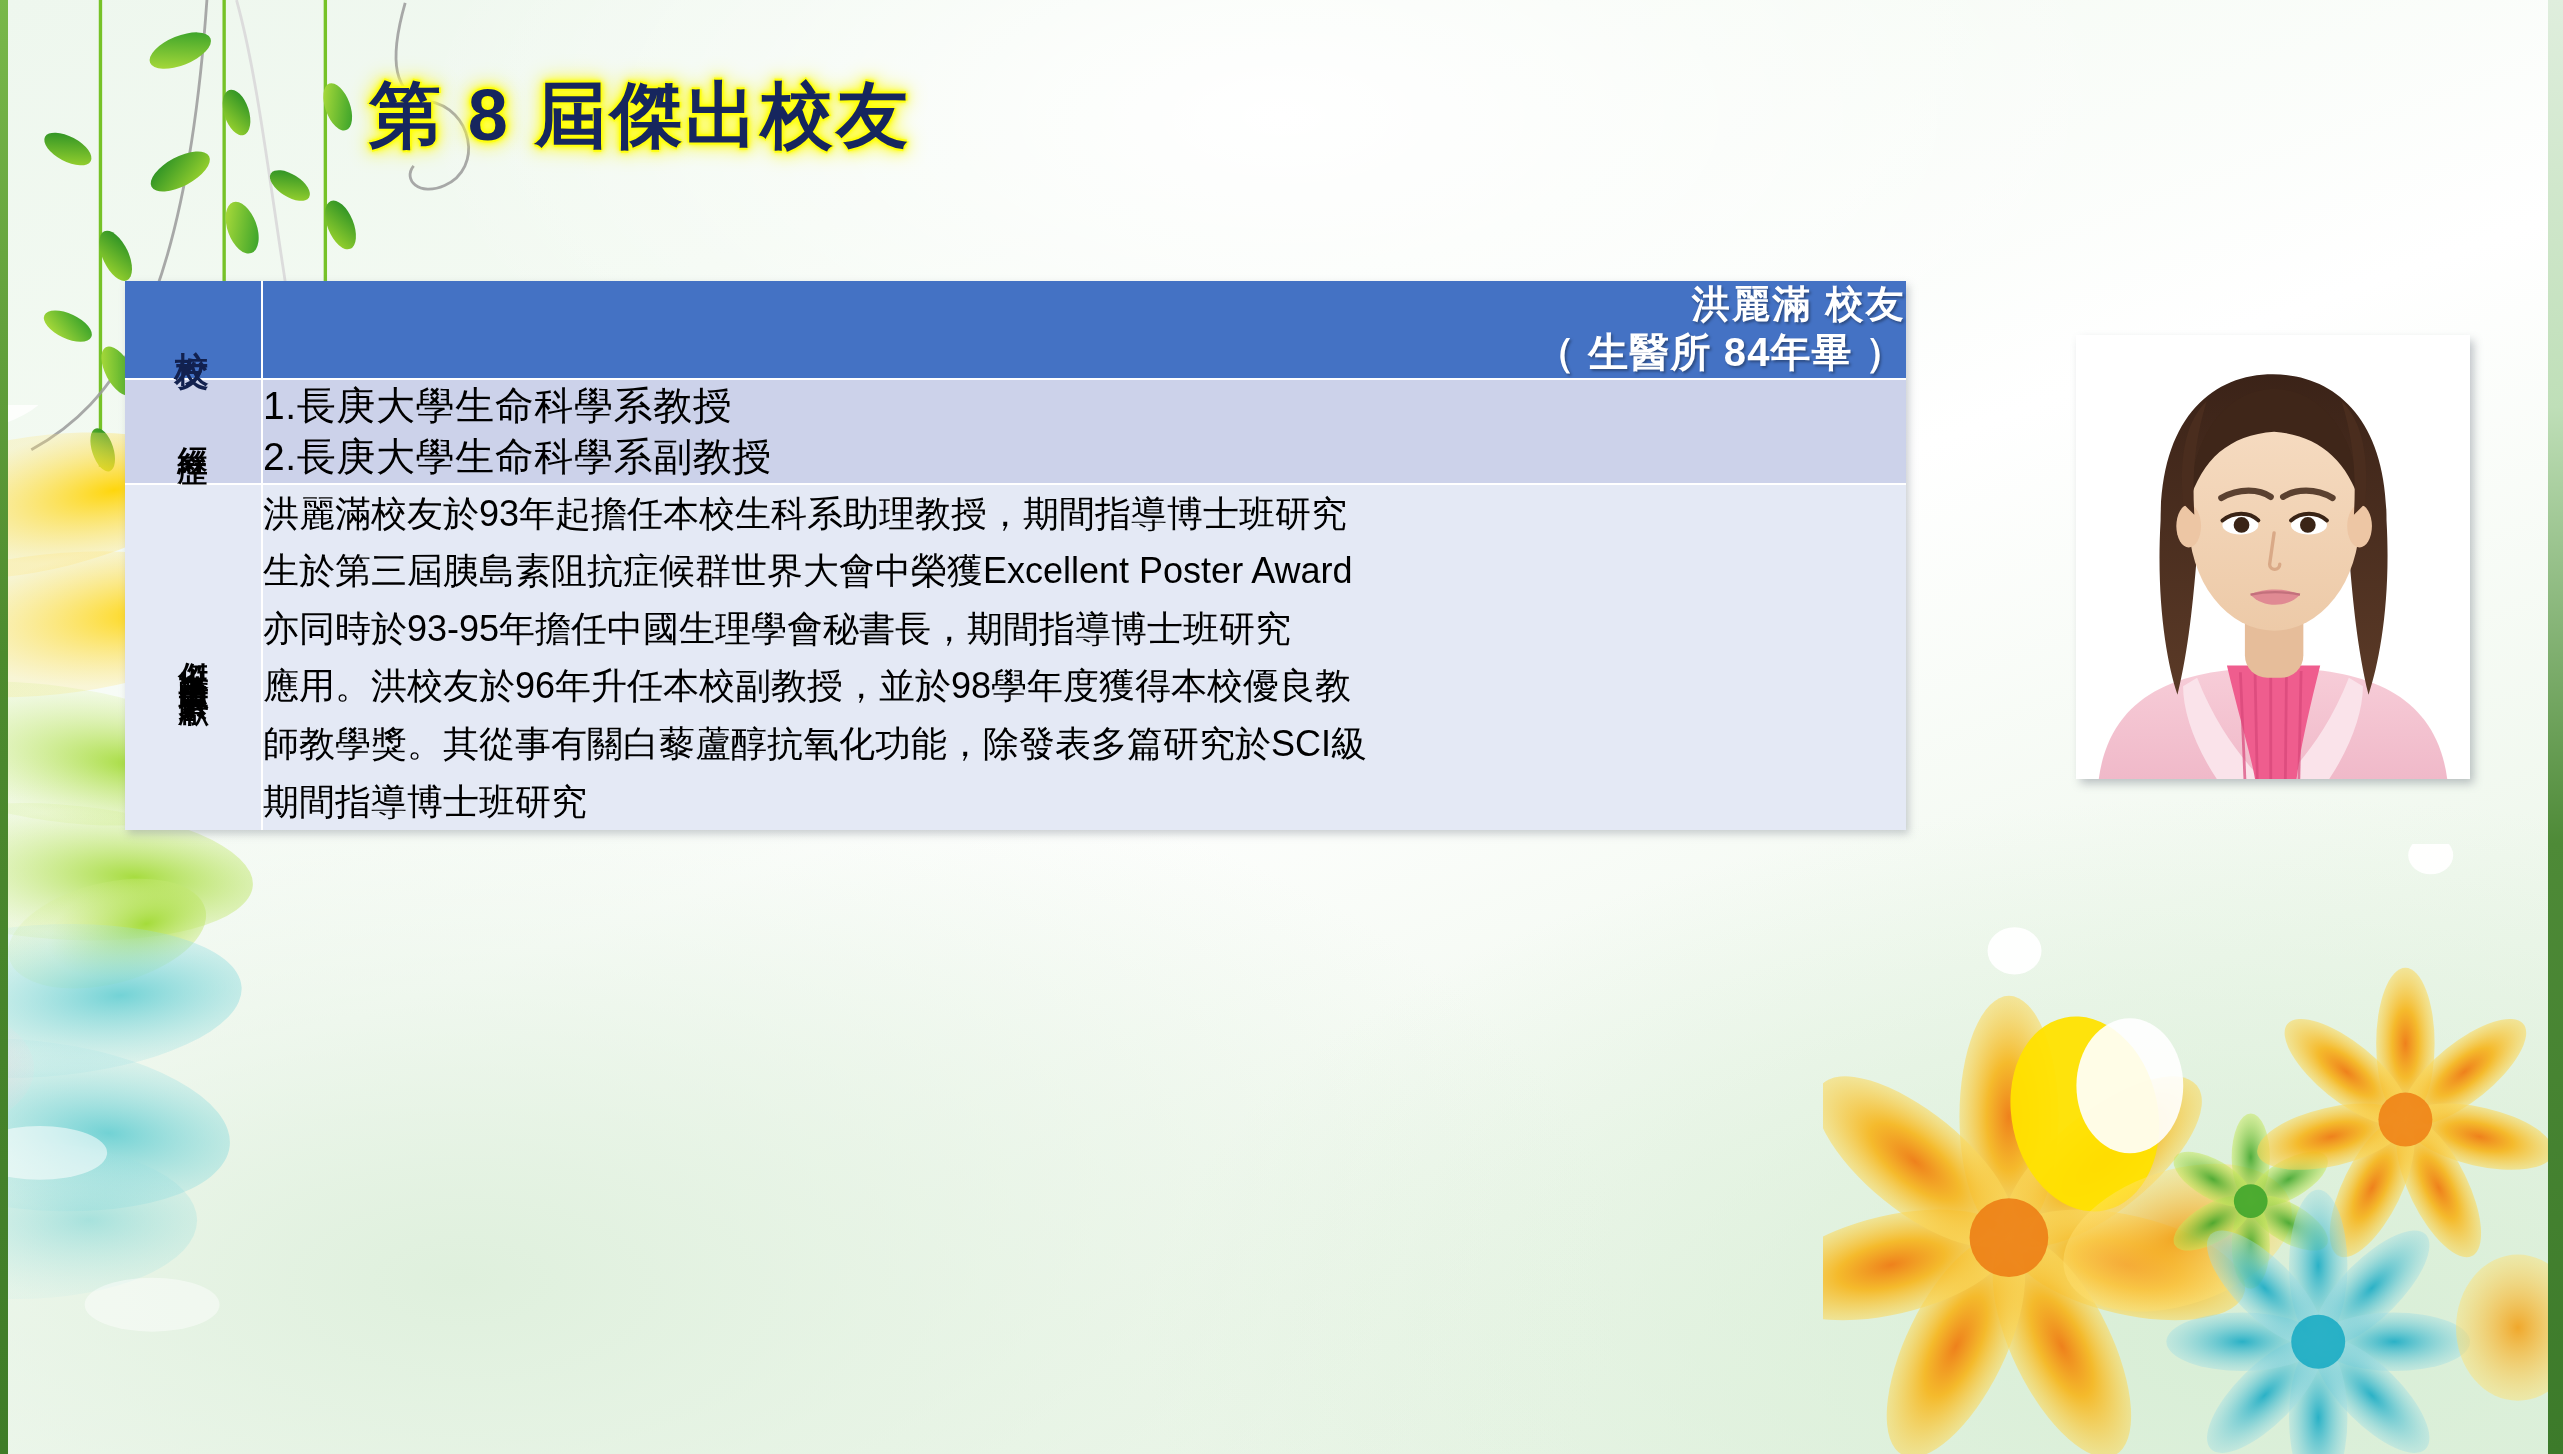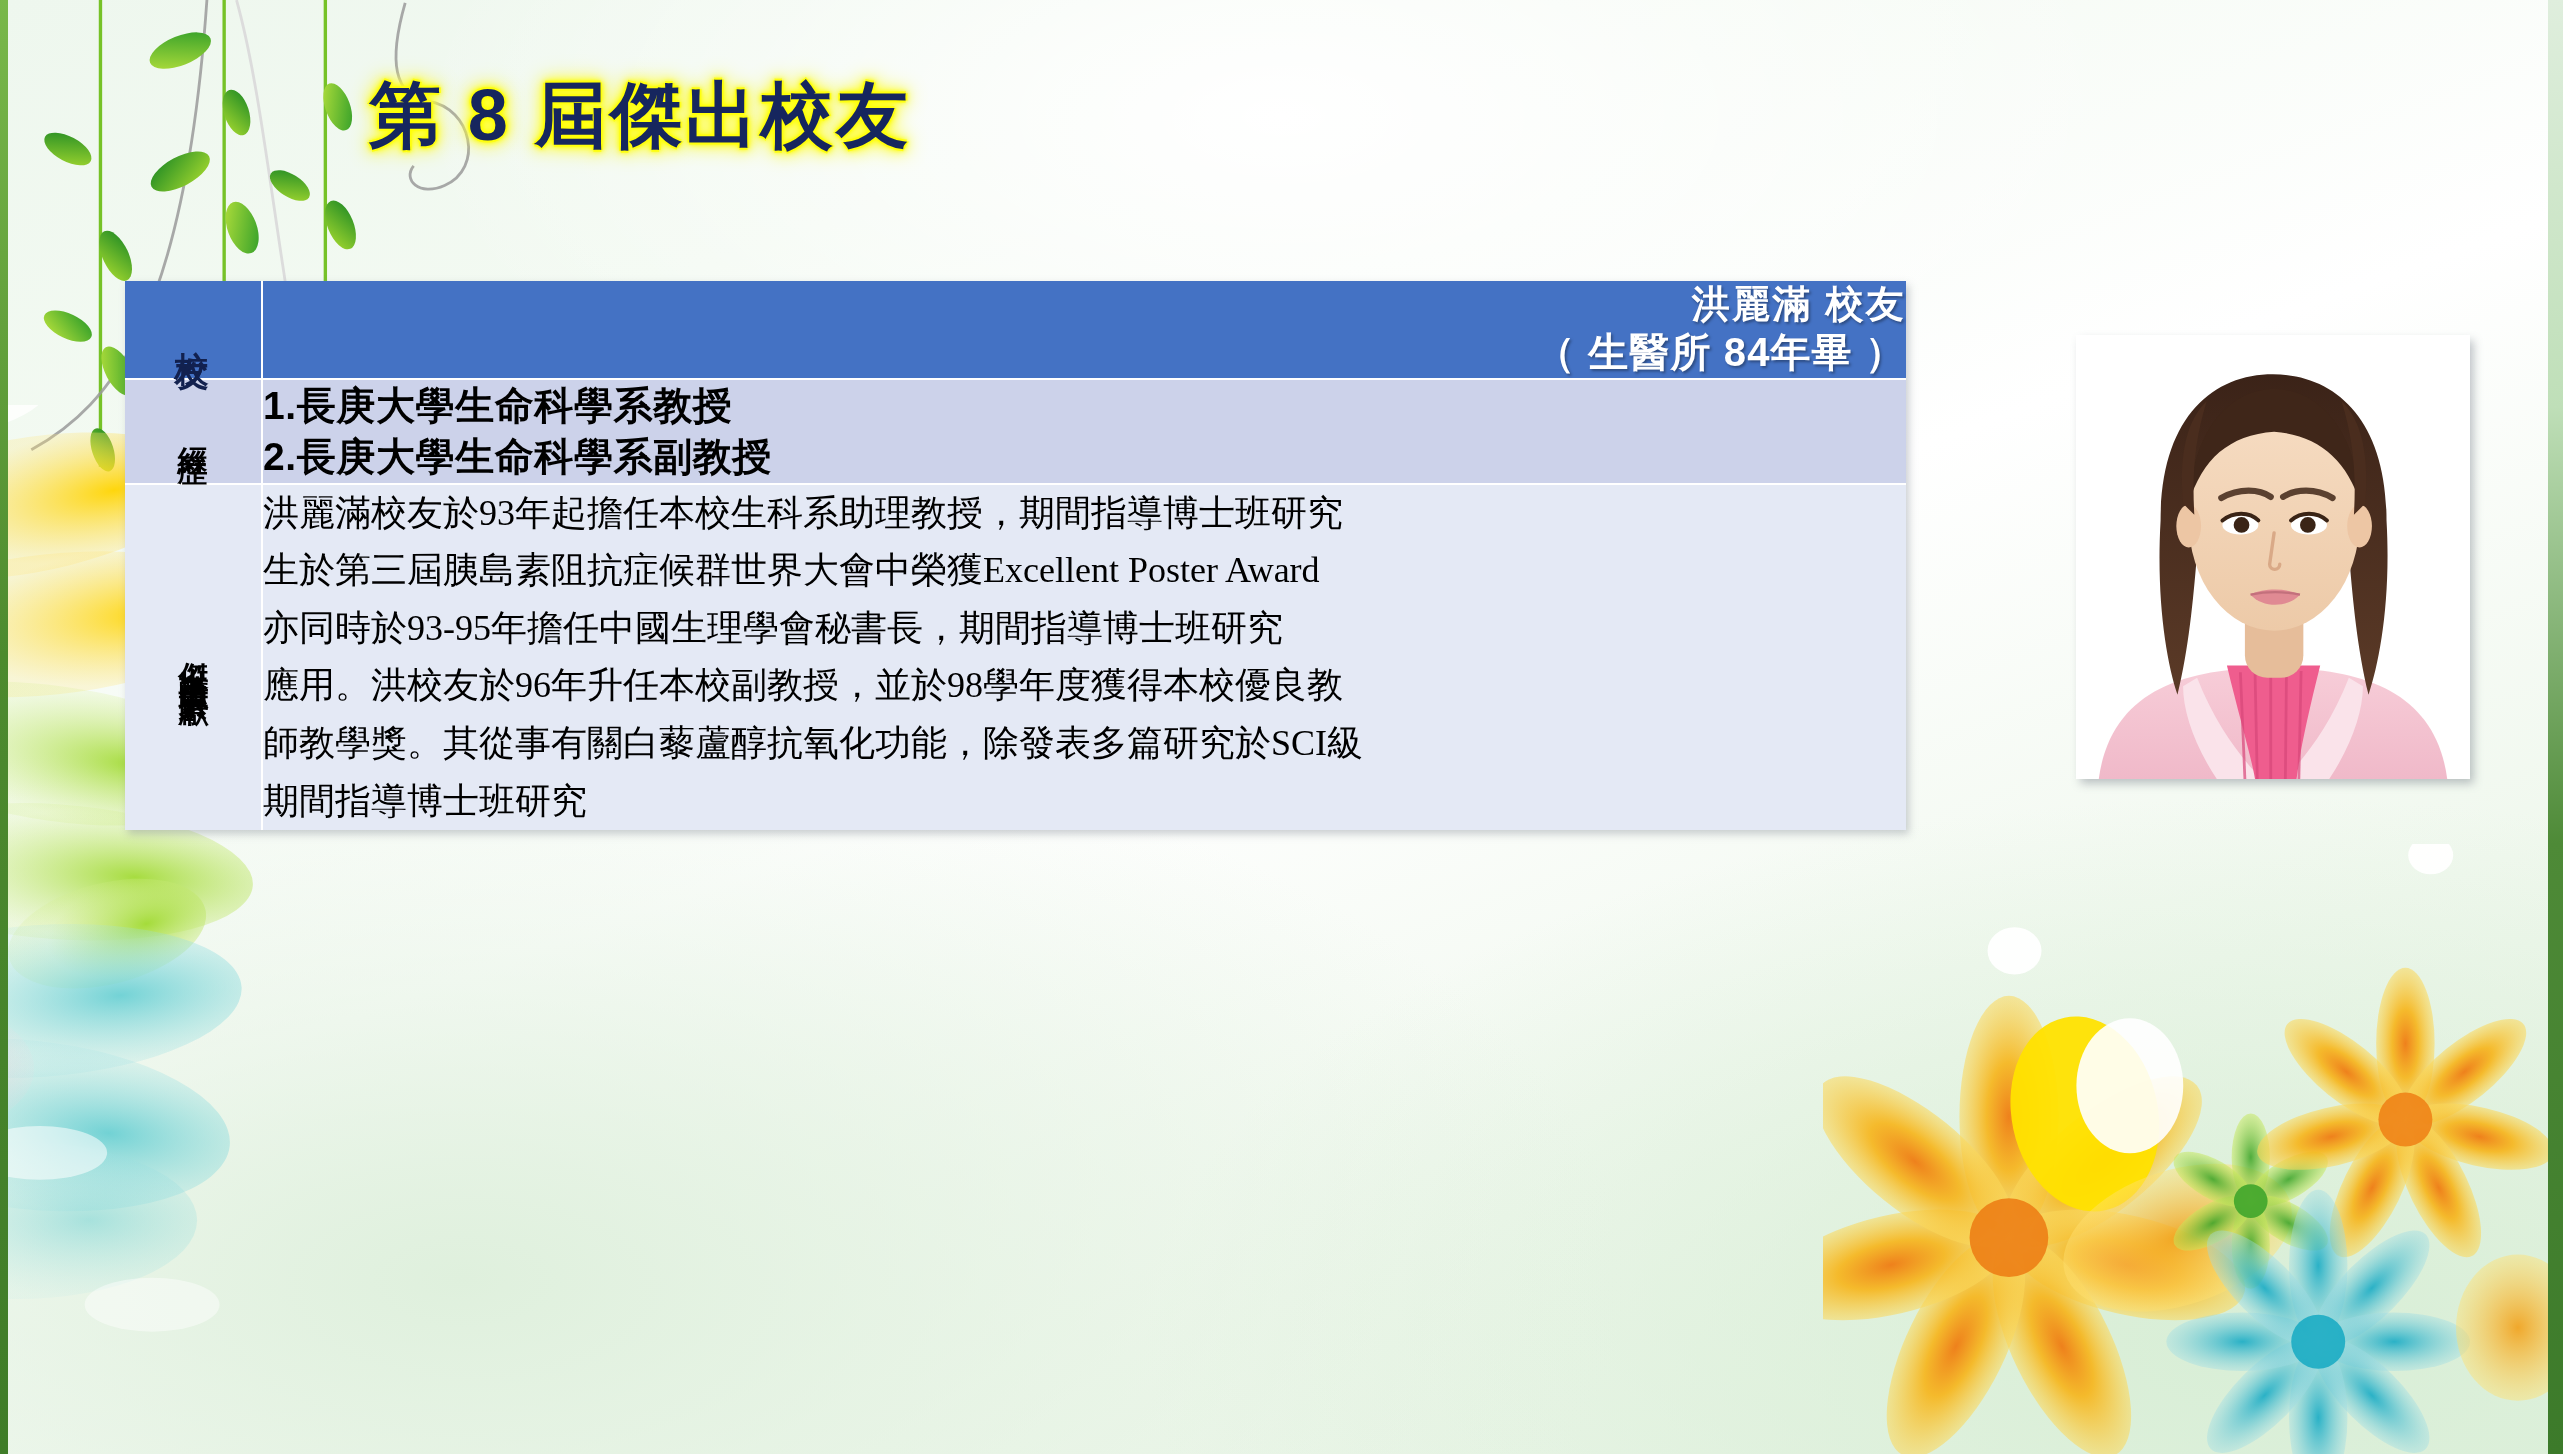--- a/index.html
+++ b/index.html
@@ -69,27 +69,27 @@
     padding:14.6px 0 19px 0;border-left:2.3px solid #ffffff;
     text-shadow:1.7px 1.7px 2.8px rgba(0,0,0,.35);
   }
   .head-name{font-size:38px;font-weight:bold;letter-spacing:2.3px;line-height:1.24;}
   .head-sub{font-size:40px;font-weight:bold;letter-spacing:1.1px;line-height:1.24;}
 
   .exp-cell{
     background:#ccd2ea;border-left:2.3px solid #ffffff;
     padding:14.6px 0 17px 25px;color:#000;
   }
-  .exp-line{font-size:39px;line-height:1.32;letter-spacing:0.6px;white-space:nowrap;font-weight:bold;}
+  .exp-line{font-size:39px;line-height:1.32;letter-spacing:0.6px;white-space:nowrap;}
 
   .ach-cell{
     background:#e4e9f5;border-left:2.3px solid #ffffff;
     padding:19px 22.5px 22.5px 23.6px;color:#000;
   }
-  .ach-line{font-size:36px;line-height:1.60;letter-spacing:0px;white-space:nowrap;font-family:Liberation Serif, serif;}
+  .ach-line{font-size:36px;line-height:1.60;letter-spacing:0px;white-space:nowrap;}
 
   .row-head .lbl,.row-head .head-cell{border-bottom:2.8px solid #ffffff;}
   .row-exp  .lbl,.row-exp  .exp-cell {border-bottom:2.8px solid #ffffff;}
 
   
   .photo-frame{
     position:absolute;left:2076px;top:335px;width:394px;height:444px;
     background:#ffffff;
     box-shadow:3.9px 4.5px 9px rgba(110,120,130,.45);
     overflow:hidden;

